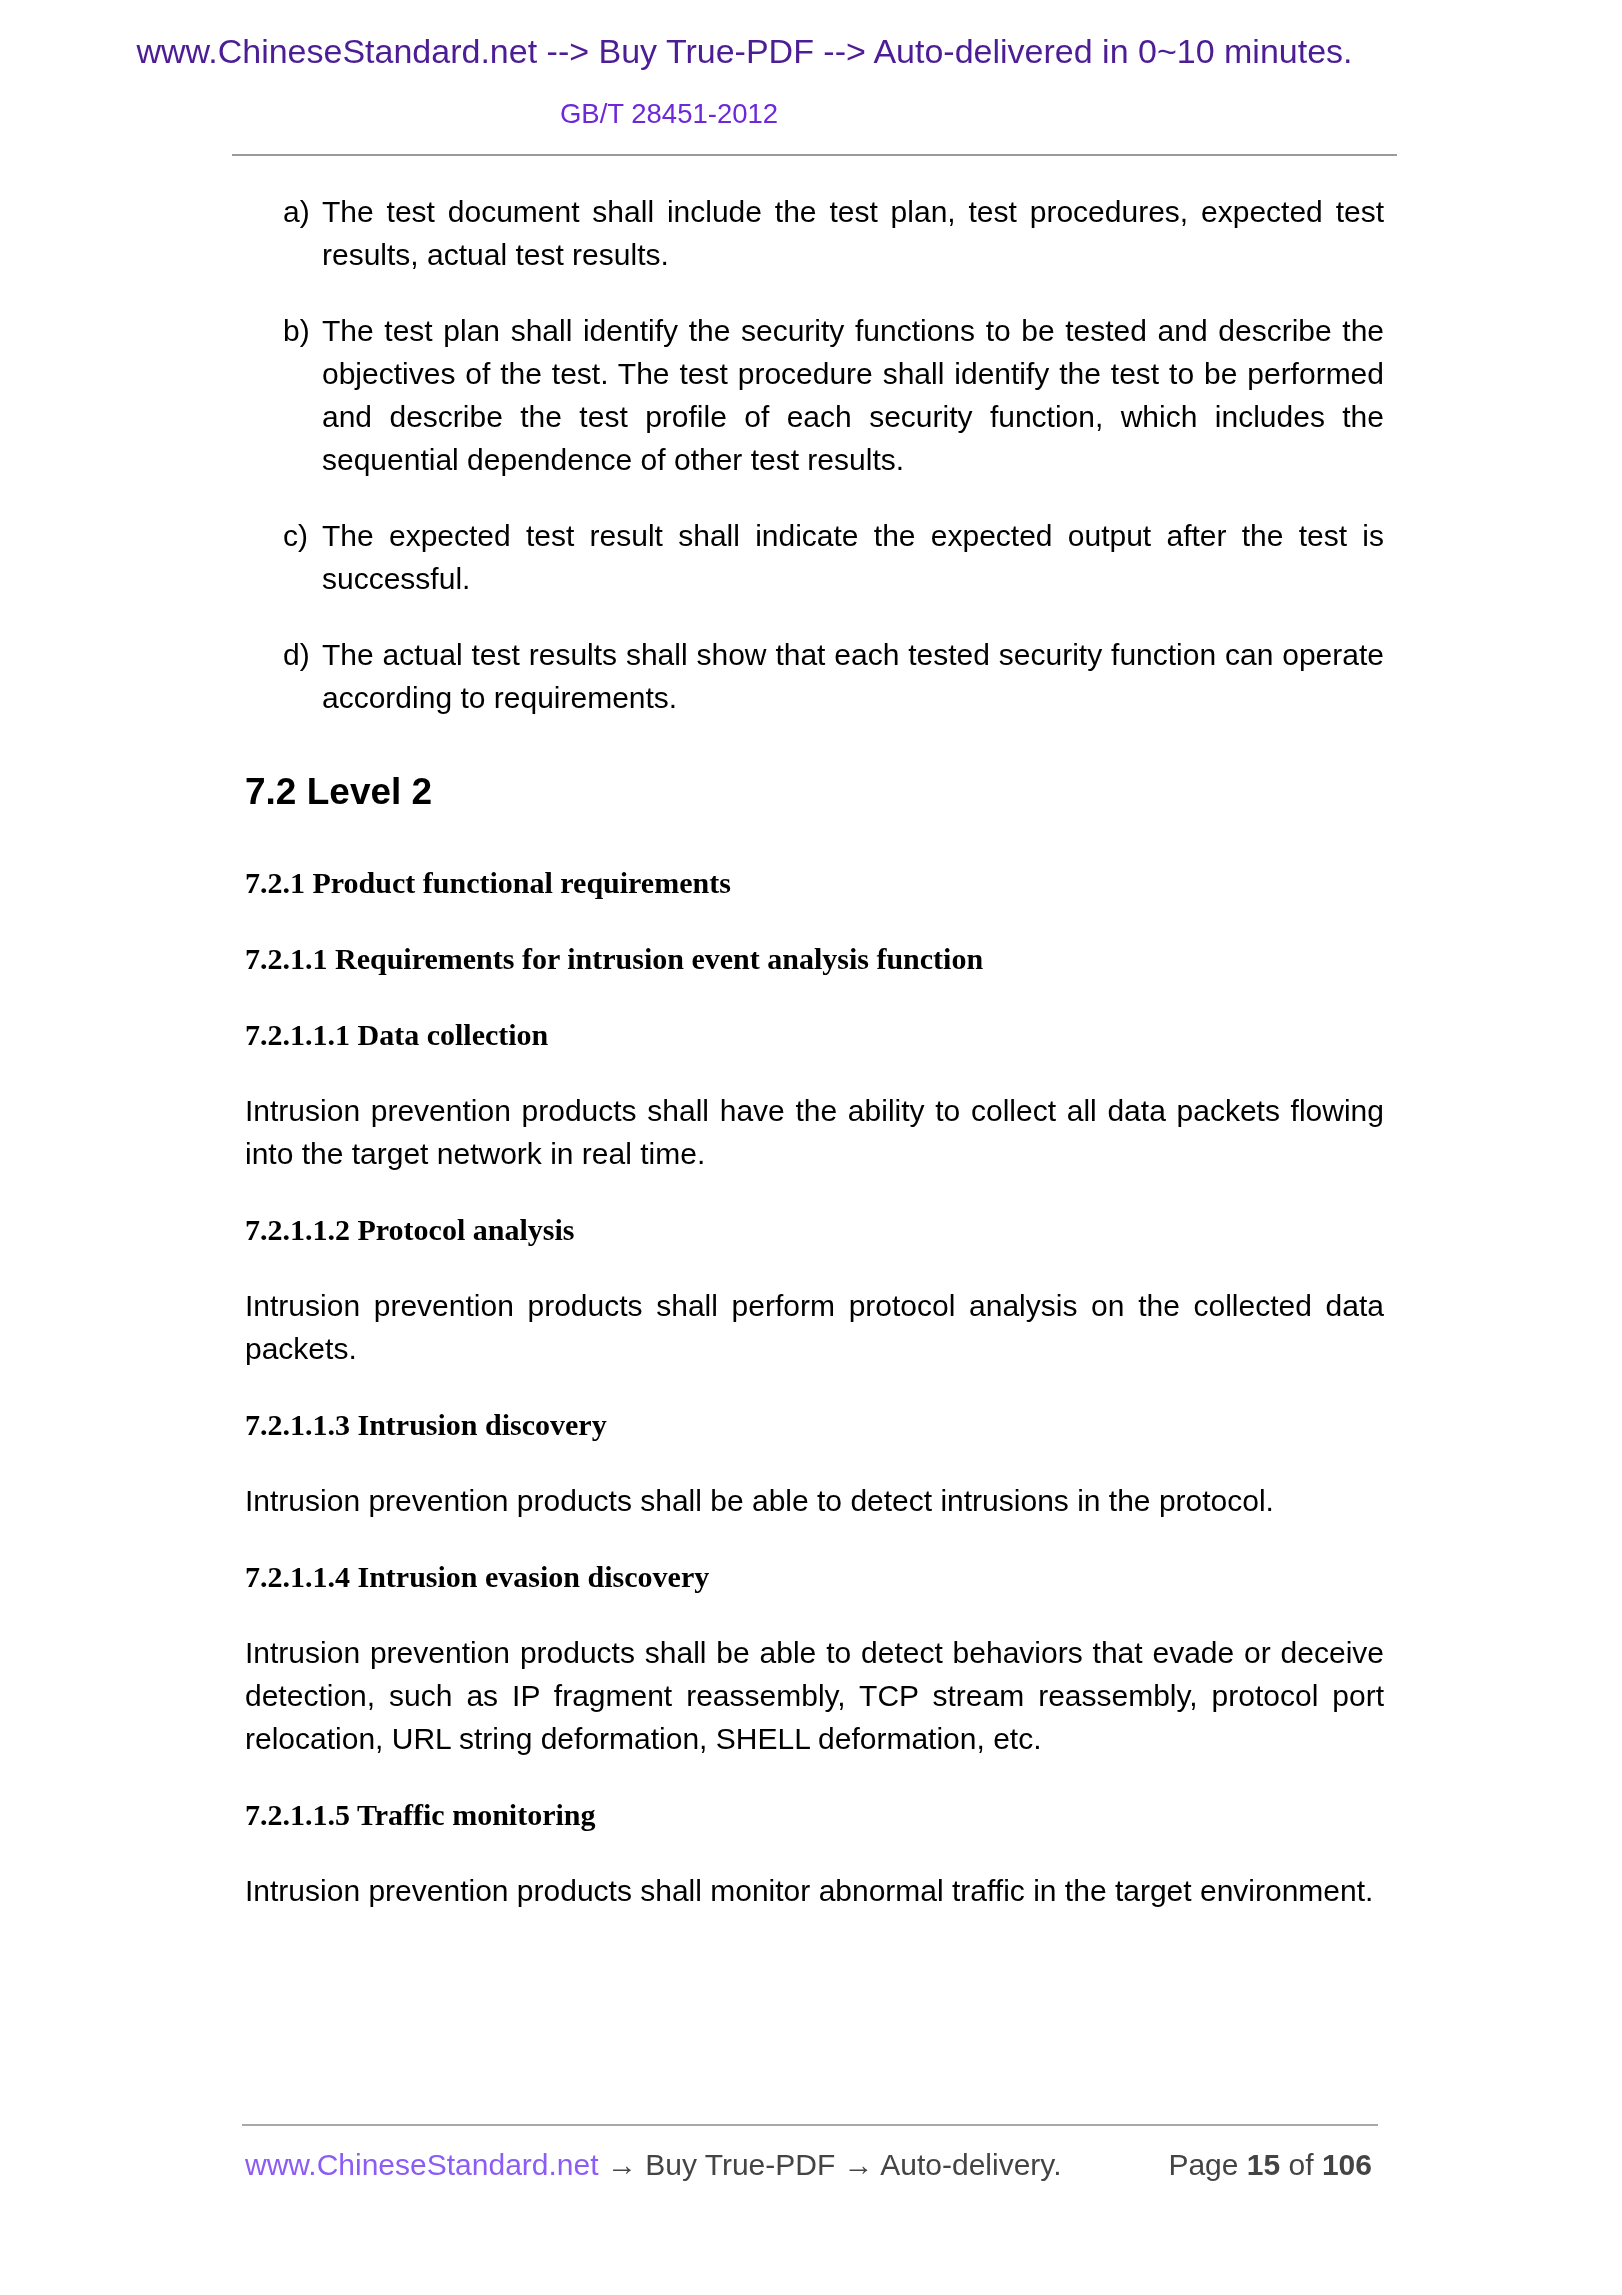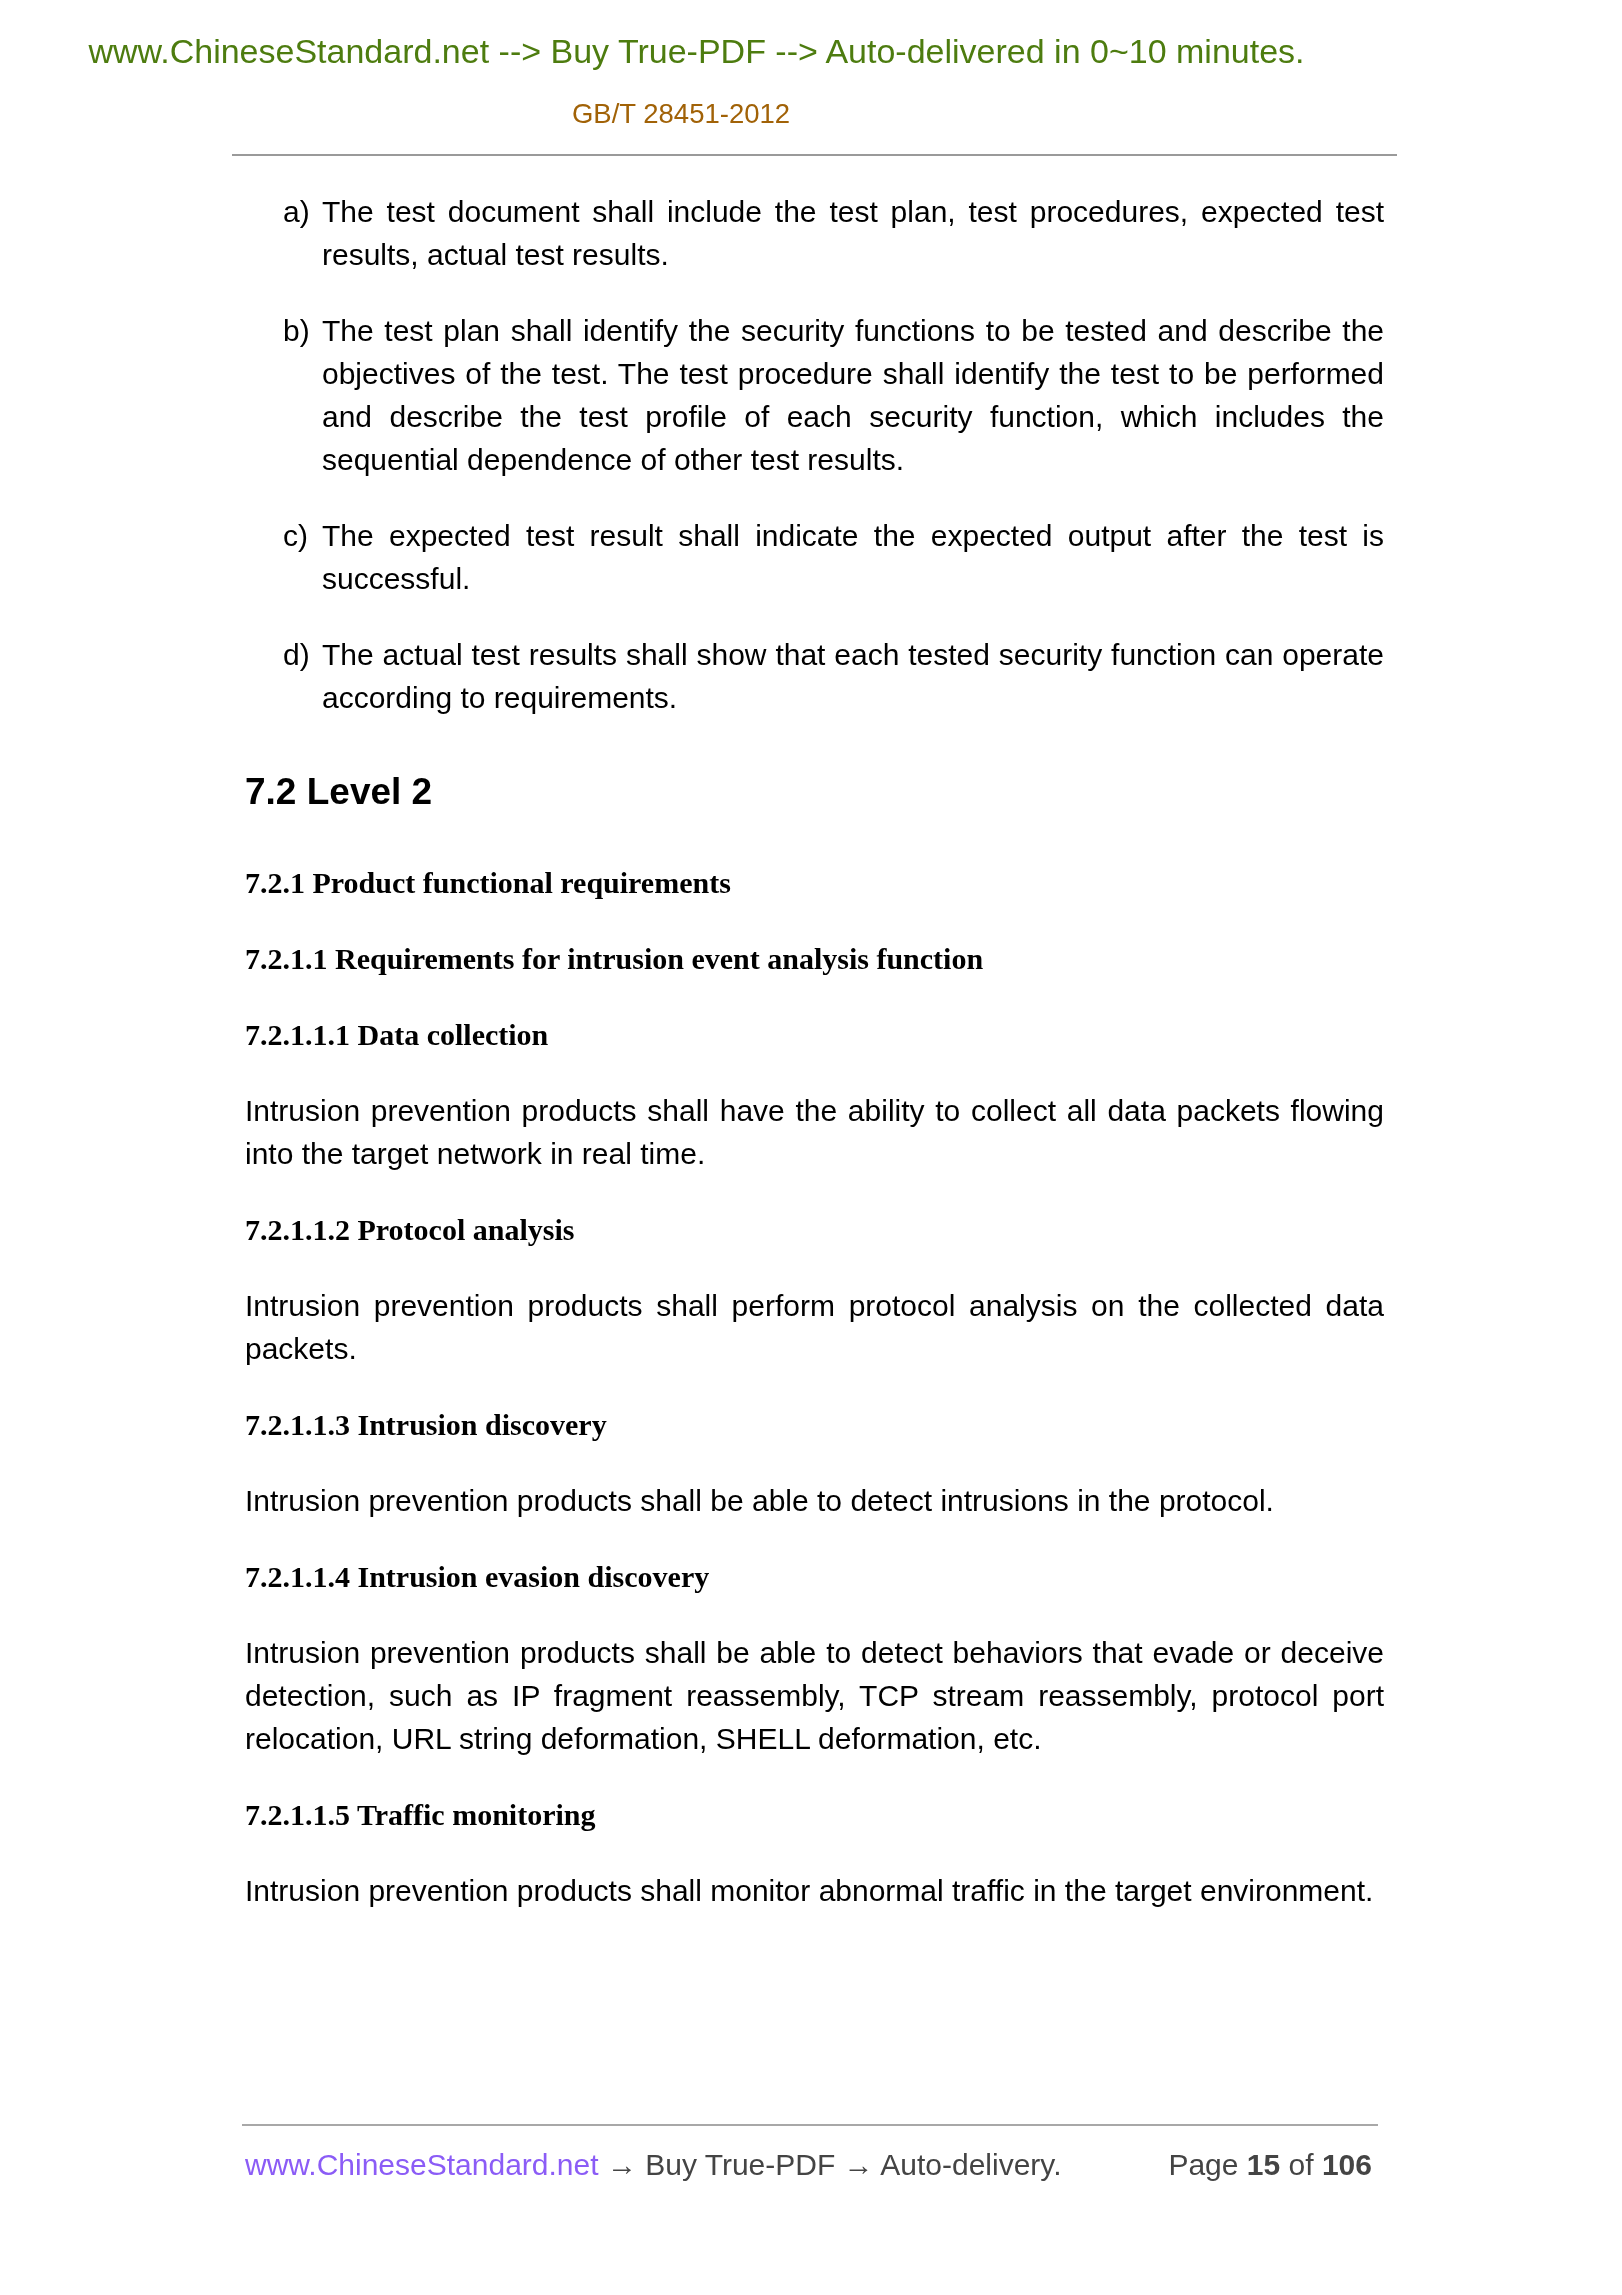--- a/index.html
+++ b/index.html
@@ -1,21 +1,21 @@
 <!DOCTYPE html>
 <html style="font-size:13.3px"><head>
 <meta charset="utf-8">
 <style>
   html, body { margin: 0; padding: 0; background: #ffffff; }
   body { width: 1623px; height: 2295px; position: relative; overflow: hidden;
          font-family: "Liberation Sans", sans-serif; color: #000; }
   .top-banner { position: absolute; top: 32px; left: 0; width: 1393px; text-align: center;
-                font-size: 34px; color: #4d7c0f; letter-spacing: 0px; }
+                font-size: 34px; color: #4c1d95; letter-spacing: 0px; padding-left: 48px; }
   .doc-code { position: absolute; top: 98px; left: 0; width: 1338px; text-align: center;
-              font-size: 27.5px; color: #a16207; padding-left: 12px; }
+              font-size: 27.5px; color: #6d28d9; }
   .header-rule { position: absolute; top: 154px; left: 232px; width: 1165px; height: 1.7px; background: #9a9a9a; }
   .content { position: absolute; left: 245px; top: 190px; width: 1139px; }
   .list-item { position: relative; padding-left: 38px; font-size: 30px; line-height: 43px;
                text-align: justify; margin-bottom: 33px; }
   .list-item .marker { position: absolute; left: 38px; top: 0; }
   .h2 { font-size: 37px; font-weight: bold; margin: 58px 0 0 0; line-height: 42px; }
   .h3 { font-size: 30px; font-weight: bold; line-height: 43px; margin: 0; font-family: Liberation Serif, serif; }
   .para { font-size: 30px; line-height: 43px; text-align: justify; margin: 0; }
   .gap-l { height: 48px; }
   .gap-m { height: 33px; }

